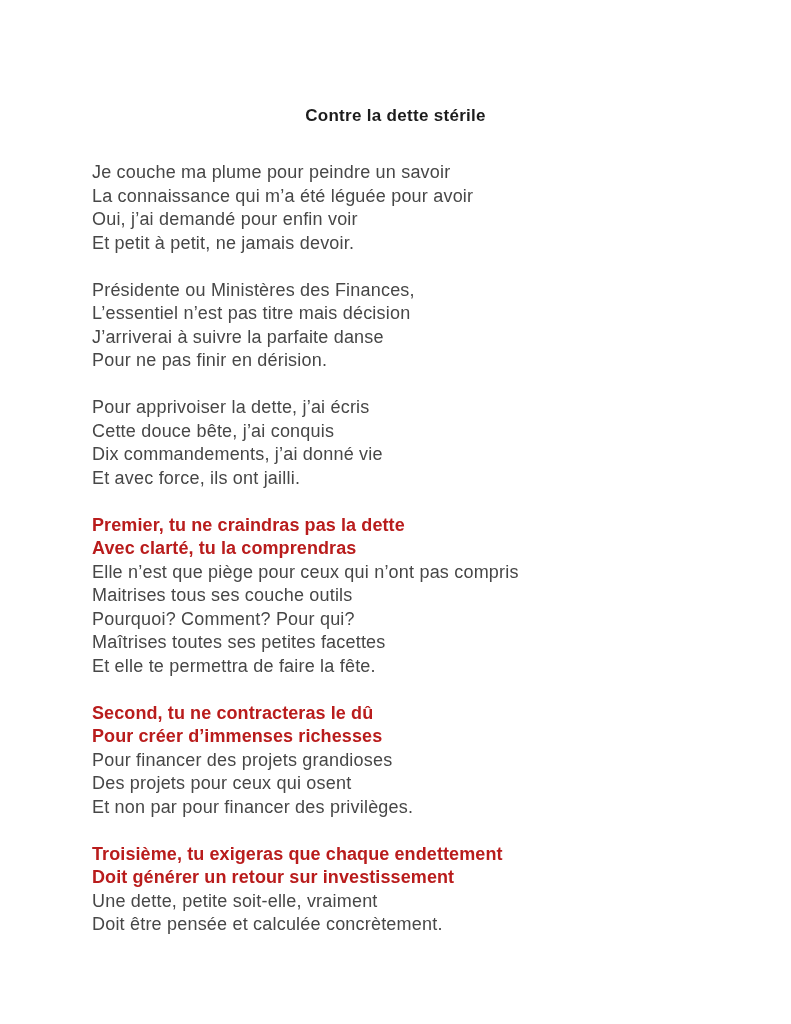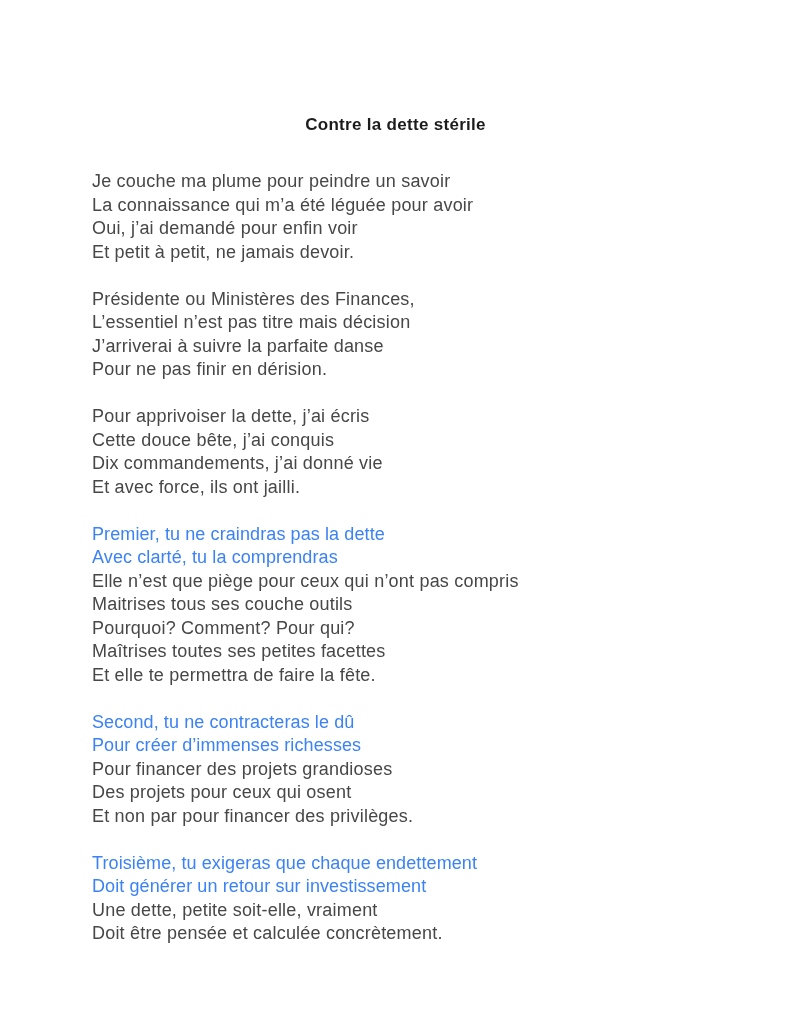--- a/index.html
+++ b/index.html
@@ -14,21 +14,21 @@
     margin: 0 auto;
     background: #ffffff;
     overflow: hidden;
     font-family: "Liberation Sans", "DejaVu Sans", sans-serif;
   }
   .content {
     padding: 97px 92px 0 92px;
     box-sizing: border-box;
   }
   .doc-title {
-    margin: 17px;
+    margin: 8px;
     text-align: center;
     font-size: 17px;
     line-height: 22px;
     font-weight: bold;
     letter-spacing: 0.3px;
     color: #1c1c1c;
   }
   .poem-body {
     margin-top: 34px;
   }
@@ -40,22 +40,22 @@
   }
   .line {
     margin: 0;
     font-size: 18px;
     line-height: 23.5px;
     font-weight: normal;
     letter-spacing: 0.2px;
     color: #474747;
   }
   .line.bold {
-    font-weight: normal;
-    color: #3b82f6;
+    font-weight: bold;
+    color: #b91c1c;
     letter-spacing: 0.1px;
   }
 </style>
 </head>
 <body>
 
 <div class="page">
   <div class="content">
     <h1 class="doc-title">Contre la dette stérile</h1>
     <div class="poem-body">

